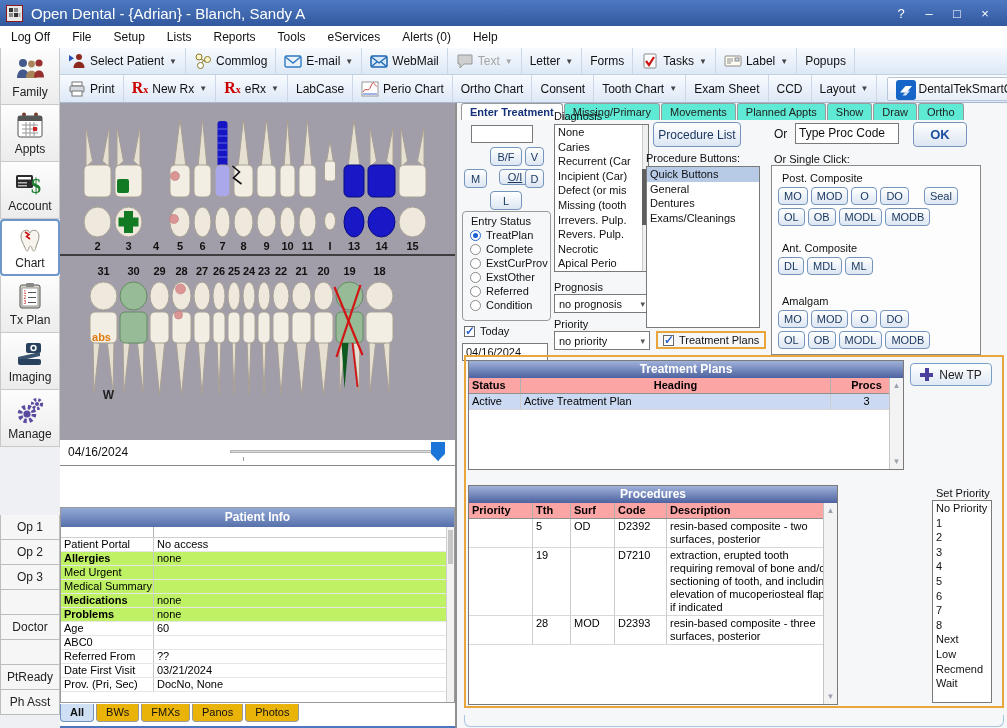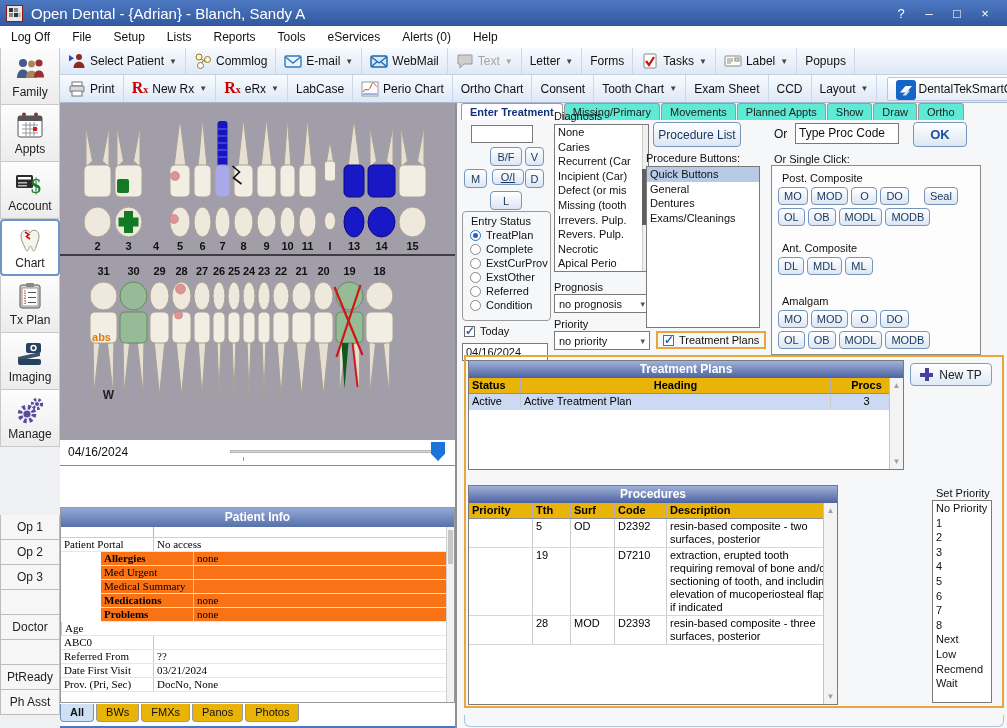--- a/index.html
+++ b/index.html
@@ -51,25 +51,25 @@
   .slider-thumb{position:absolute;left:371px;top:2px;width:14px;height:19px;background:#1b74d8;
     clip-path:polygon(0 0,100% 0,100% 62%,50% 100%,0 62%);}
   .notes-blank{position:absolute;left:60px;top:467px;width:395px;height:40px;background:#fff;}
   
   .patient-info{position:absolute;left:60px;top:507px;width:395px;height:196px;background:#fff;
     border:1px solid #9a9a9a;overflow:hidden;}
   .pi-title{height:19px;background:linear-gradient(#93a9d6,#5670aa);color:#fff;font-weight:bold;
     font-size:12px;text-align:center;line-height:19px;}
   .pi-subhead{height:11px;border-bottom:1px solid #cfcfcf;position:relative;}
   .pi-subhead::after{content:"";position:absolute;left:92px;top:0;bottom:0;width:1px;background:#b5b5b5;}
-  .pi-rows{position:absolute;left:0;right:8px;top:30px;bottom:0;overflow:hidden;font-family:Liberation Serif, serif;}
+  .pi-rows{position:absolute;left:0;right:8px;top:30px;bottom:0;overflow:hidden;}
   .pi-row{display:grid;grid-template-columns:92px 1fr;height:14px;font-size:11px;border-bottom:1px solid #e6e6e6;}
   .pi-row span{padding:0 3px;line-height:13px;white-space:nowrap;overflow:hidden;}
   .pi-row span:last-child{border-left:1px solid #c9c9c9;}
-  .pi-row.pink{background:#f97316;margin-left:40px;}
+  .pi-row.pink{background:#bef264;}
   .pi-row.bold span:first-child{font-weight:bold;}
   .pi-scroll{position:absolute;right:0;top:19px;bottom:0;width:8px;background:#f2f2f2;border-left:1px solid #d0d0d0;}
   .pi-thumb{position:absolute;left:1px;top:3px;width:5px;height:34px;background:#c6c6c6;}
   
   .image-tabs{position:absolute;left:60px;top:704px;height:22px;display:flex;align-items:flex-start;}
   .itab{padding:2px 9px 3px;font-size:11px;border:1px solid #9a9a9a;border-top:none;
     border-radius:0 0 4px 4px;background:#eab308;margin-right:2px;color:#111;}
   .itab.sel{background:#cfe0f5;border-color:#6f92bd;font-weight:bold;}
   
   .right-panel{position:absolute;left:455px;top:103px;right:0;bottom:0;background:#f6f7f9;
@@ -102,21 +102,21 @@
     justify-content:space-between;padding:0 4px;color:#111;}
   .selectbox .chev{color:#555;font-size:9px;}
   .lbl{position:absolute;color:#111;white-space:nowrap;}
   .single-box{position:absolute;background:#fdfdfd;border:1px solid #8a8a8a;padding:4px 6px;}
   .qname{font-size:11px;margin:2px 0 3px 4px;color:#111;}
   .qrow{display:flex;gap:3px;margin-bottom:3px;}
   .gold-box{position:absolute;border:2px solid #e9a63c;}
   .win-table{position:absolute;border:1px solid #7a7a7a;background:#fff;overflow:hidden;}
   .tbl-title{height:17px;background:linear-gradient(#a0b2da,#4d62a0);color:#fff;font-weight:bold;
     font-size:12px;text-align:center;line-height:17px;}
-  .tbl-head{display:grid;font-weight:bold;font-size:11px;border-bottom:1px solid #8f8f8f;background:#eab308;}
+  .tbl-head{display:grid;font-weight:bold;font-size:11px;border-bottom:1px solid #8f8f8f;background:#fca5a5;}
   .tbl-head span{border-right:1px solid #b0b0b0;padding:1px 3px;line-height:13px;}
   .trow{display:grid;font-size:11px;}
   .trow span{padding:1px 3px;line-height:13px;border-right:1px solid #cccccc;border-bottom:1px solid #d8d8d8;}
   .trow.selrow{background:#cbdaf2;}
   .vscroll{position:absolute;right:0;top:17px;bottom:0;width:14px;background:#f3f3f3;border-left:1px solid #c4c4c4;}
   .sarrow{position:absolute;left:0;right:0;text-align:center;font-size:8px;color:#9aa2ad;}
   .sarrow.top{top:3px;} .sarrow.bot{bottom:3px;}
   .newtp{position:absolute;display:flex;align-items:center;gap:6px;border:1px solid #7ba0c8;border-radius:4px;
     background:linear-gradient(#fff,#dfe9f5);font-size:12px;color:#222;justify-content:center;}
   .plus{width:13px;height:13px;position:relative;}
@@ -624,20 +624,21 @@
         <div class="pi-row pink bold">
           <span>Medications</span>
           <span>none</span>
         </div>
         <div class="pi-row pink bold">
           <span>Problems</span>
           <span>none</span>
         </div>
         <div class="pi-row">
           <span>Age</span>
+          <span>60</span>
         </div>
         <div class="pi-row">
           <span>ABC0</span>
           <span></span>
         </div>
         <div class="pi-row">
           <span>Referred From</span>
           <span>??</span>
         </div>
         <div class="pi-row">
@@ -662,21 +663,21 @@
       <span class="itab">Photos</span>
     </div>
 
   <div class="right-panel">
     <div class="rp-tabs" id="rp-tabs"><span class="rptab sel">Enter Treatment</span><span class="rptab">Missing/Primary</span><span class="rptab">Movements</span><span class="rptab">Planned Appts</span><span class="rptab">Show</span><span class="rptab">Draw</span><span class="rptab">Ortho</span></div>
 
     <div class="field" style="position:absolute;left:14px;top:22px;width:62px;height:18px;"></div>
     <div class="btn3d" style="left:33px;top:44px;width:32px;height:19px;">B/F</div>
     <div class="btn3d" style="left:68px;top:44px;width:19px;height:19px;">V</div>
     <div class="btn3d" style="left:7px;top:66px;width:23px;height:19px;">M</div>
-    <div class="btn3d" style="left:35px;top:66px;width:32px;height:16px;text-decoration:underline;">O/I</div>
+    <div class="btn3d" style="left:42px;top:66px;width:32px;height:16px;text-decoration:underline;">O/I</div>
     <div class="btn3d" style="left:68px;top:66px;width:19px;height:19px;">D</div>
     <div class="btn3d" style="left:33px;top:88px;width:32px;height:19px;">L</div>
 
     <div class="groupbox" style="left:5px;top:108px;width:89px;height:110px;">
       <div class="gb-title">Entry Status</div>
       <div id="entry-options">
           <div class="radio-row">
             <span class="radio sel"></span>
             <span>TreatPlan</span>
           </div>

